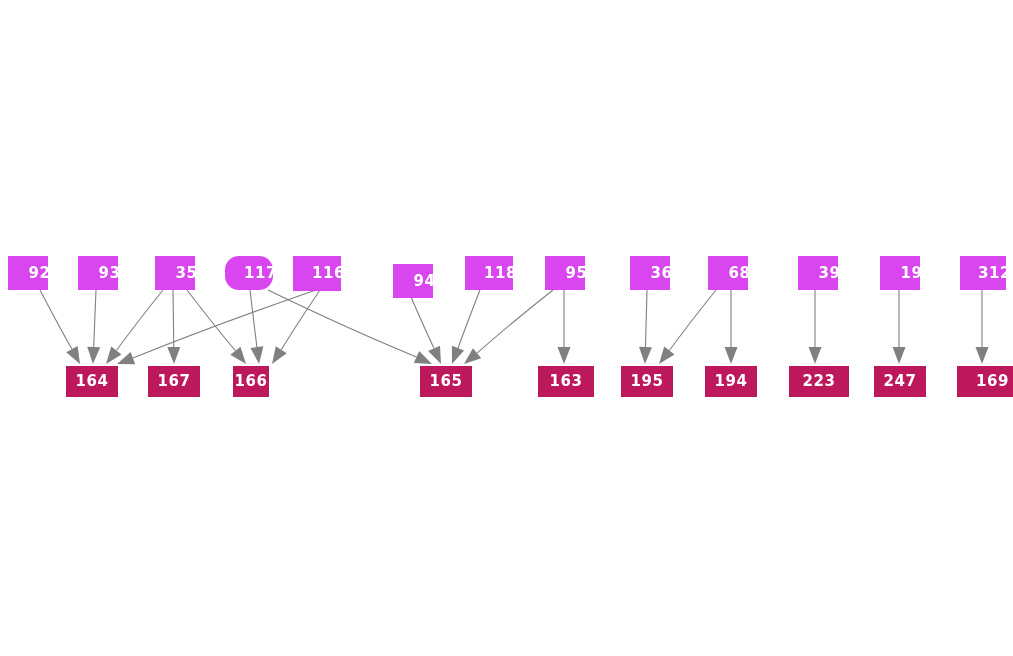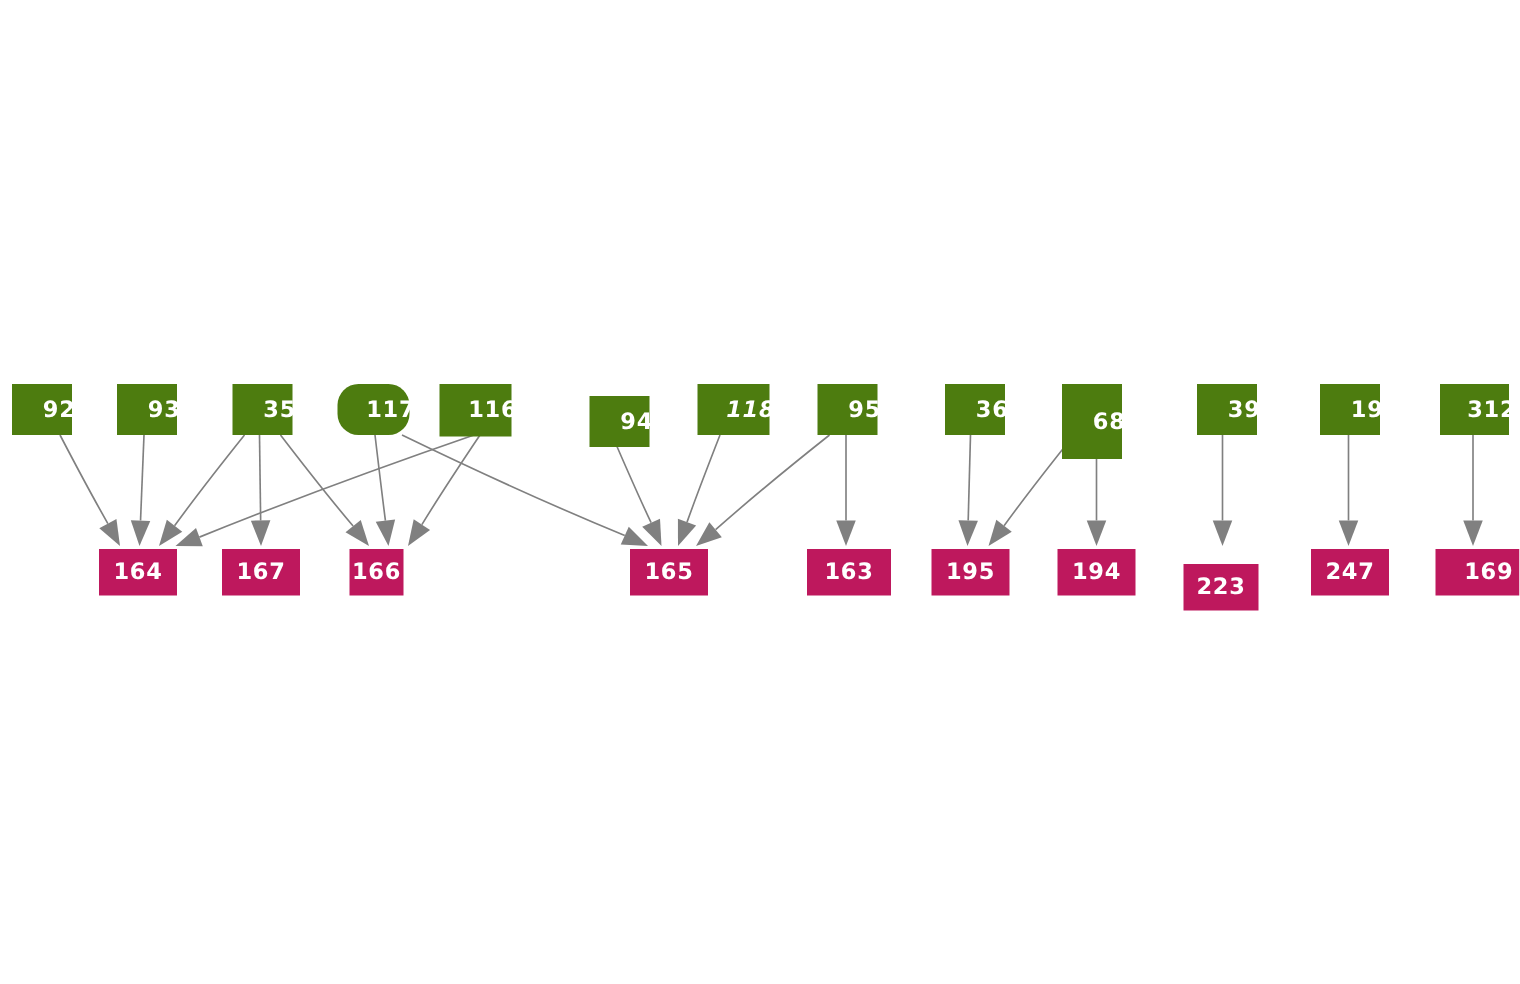--- a/index.html
+++ b/index.html
@@ -15,21 +15,21 @@
     position:absolute;
     display:flex;align-items:center;justify-content:center;
     color:#ffffff;
     font-size:15px;
     font-weight:bold;
     line-height:1;
     letter-spacing:0.5px;
     box-sizing:border-box;
     z-index:5;
   }
-  .node.source{background:#4d7c0f;padding-left:23px;}
+  .node.source{background:#d946ef;padding-left:23px;}
   .node.target{background:#be185d;}
   .node-label{pointer-events:none;}
 </style>
 </head>
 <body>
 
 <div id="stage">
   <svg id="edge-layer" viewBox="0 0 1013 656" xmlns="http://www.w3.org/2000/svg">
       <path d="M 40 290 Q 59.47217609185432 327.2853102206193 71.91621041578694 349.0449892692058" fill="none" stroke="#808080" stroke-width="1.1"></path>
       <polygon points="80,364 66.1981180775421,352.13584999258137 77.63430275403176,345.95412854583026" fill="#808080"></polygon>
@@ -81,30 +81,30 @@
     </div>
     <div class="node source" style="left: 225px; top: 256px; width: 48px; height: 34px; border-radius: 14px;">
       <span class="node-label">117</span>
     </div>
     <div class="node source" style="left: 293px; top: 256px; width: 48px; height: 35px;">
       <span class="node-label">116</span>
     </div>
     <div class="node source" style="left: 393px; top: 264px; width: 40px; height: 34px;">
       <span class="node-label">94</span>
     </div>
-    <div class="node source" style="left: 465px; top: 256px; width: 48px; height: 34px; font-style: italic;">
+    <div class="node source" style="left: 465px; top: 256px; width: 48px; height: 34px;">
       <span class="node-label">118</span>
     </div>
     <div class="node source" style="left: 545px; top: 256px; width: 40px; height: 34px;">
       <span class="node-label">95</span>
     </div>
     <div class="node source" style="left: 630px; top: 256px; width: 40px; height: 34px;">
       <span class="node-label">36</span>
     </div>
-    <div class="node source" style="left: 708px; top: 256px; width: 40px; height: 50px;">
+    <div class="node source" style="left: 708px; top: 256px; width: 40px; height: 34px;">
       <span class="node-label">68</span>
     </div>
     <div class="node source" style="left: 798px; top: 256px; width: 40px; height: 34px;">
       <span class="node-label">39</span>
     </div>
     <div class="node source" style="left: 880px; top: 256px; width: 40px; height: 34px;">
       <span class="node-label">19</span>
     </div>
     <div class="node source" style="left: 960px; top: 256px; width: 46px; height: 34px;">
       <span class="node-label">312</span>
@@ -123,21 +123,21 @@
     </div>
     <div class="node target" style="left: 538px; top: 366px; width: 56px; height: 31px;">
       <span class="node-label">163</span>
     </div>
     <div class="node target" style="left: 621px; top: 366px; width: 52px; height: 31px;">
       <span class="node-label">195</span>
     </div>
     <div class="node target" style="left: 705px; top: 366px; width: 52px; height: 31px;">
       <span class="node-label">194</span>
     </div>
-    <div class="node target" style="left: 789px; top: 376px; width: 50px; height: 31px;">
+    <div class="node target" style="left: 789px; top: 366px; width: 60px; height: 31px;">
       <span class="node-label">223</span>
     </div>
     <div class="node target" style="left: 874px; top: 366px; width: 52px; height: 31px;">
       <span class="node-label">247</span>
     </div>
     <div class="node target" style="left: 957px; top: 366px; width: 71px; height: 31px;">
       <span class="node-label">169</span>
     </div>
   </div>
 

